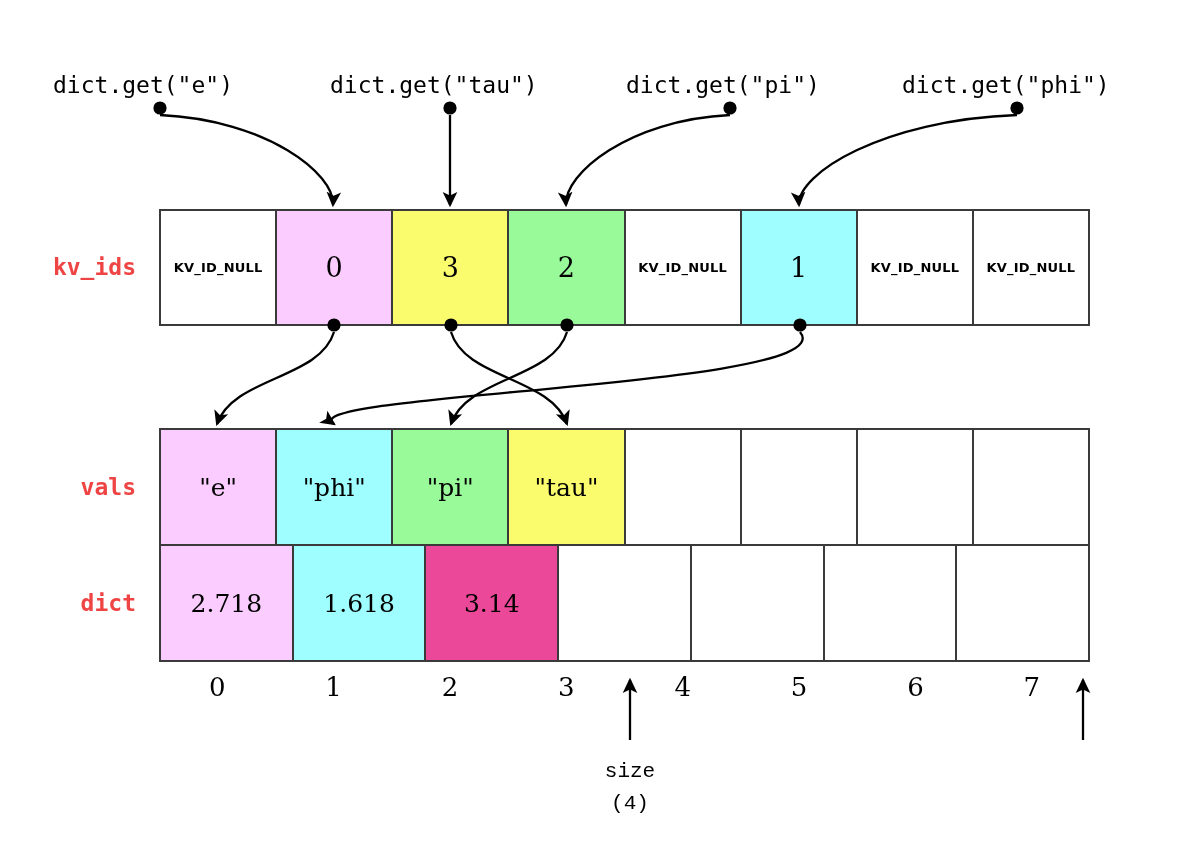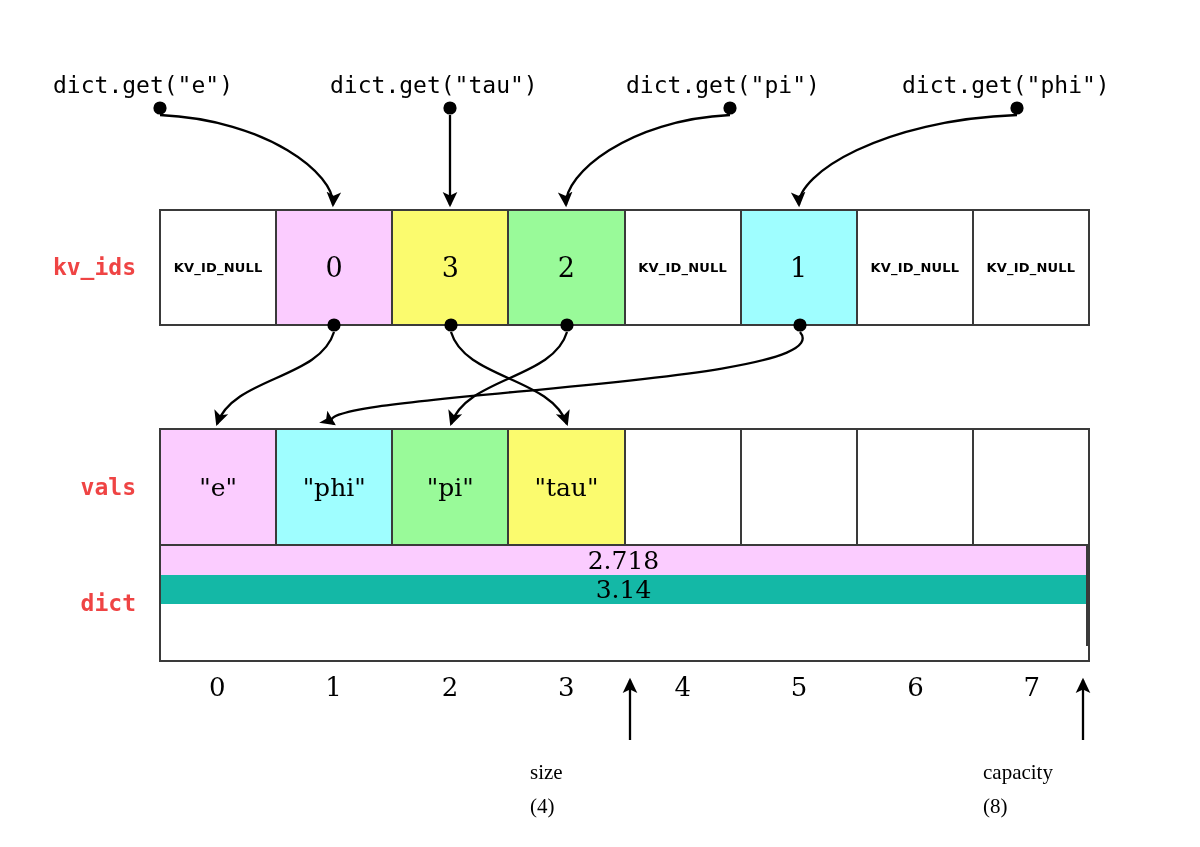--- a/index.html
+++ b/index.html
@@ -89,39 +89,40 @@
     box-sizing: border-box;
     background: #fff;
     display: flex;
     flex-direction: column;
   }
   .grow {
     display: flex;
     flex: 1 1 0;
     border-bottom: 2px solid #3a3a3a;
   }
-  .grow:last-child { border-bottom: none; flex-direction: column; }
+  .grow:last-child { border-bottom: none; }
 
   
   .idx-wrap {
     position: absolute;
     display: flex;
   }
   .idx {
     flex: 1 1 0;
     text-align: center;
     font-family: "DejaVu Serif", "Liberation Serif", serif;
     font-size: 26px;
     color: #000;
   }
 
   
   .annot {
     position: absolute;
-    font-family: Liberation Serif, serif;
+    text-align: center;
+    font-family: Liberation Mono, monospace;
     font-size: 21px;
     color: #000;
     white-space: nowrap;
   }
   .annot .paren {
     display: block;
     margin-top: 9px;
   }
 </style>
 </head>
@@ -181,21 +182,24 @@
         </div>
         <div class="cell" style="background: rgb(255, 255, 255);"></div>
         <div class="cell" style="background: rgb(255, 255, 255);"></div>
         <div class="cell" style="background: rgb(255, 255, 255);"></div>
         <div class="cell" style="background: rgb(255, 255, 255);"></div>
       </div>
     <div class="grow" id="vals-row">
         <div class="cell" style="background: rgb(251, 204, 255);">
           <span class="txt">2.718</span>
         </div>
-        <div class="cell" style="background: #14b8a6;">
+        <div class="cell" style="background: rgb(159, 254, 255);">
+          <span class="txt">1.618</span>
+        </div>
+        <div class="cell" style="background: #ec4899;">
           <span class="txt">3.14</span>
         </div>
         <div class="cell" style="background: rgb(255, 255, 255);"></div>
         <div class="cell" style="background: rgb(255, 255, 255);"></div>
         <div class="cell" style="background: rgb(255, 255, 255);"></div>
         <div class="cell" style="background: rgb(255, 255, 255);"></div>
       </div>
   </div>
 
   <div class="idx-wrap" id="idx-wrap" style="left:159px; top:672px; width:931px;">
@@ -205,24 +209,20 @@
       <div class="idx">3</div>
       <div class="idx">4</div>
       <div class="idx">5</div>
       <div class="idx">6</div>
       <div class="idx">7</div>
     </div>
 
   <div class="annot" style="left:530px; top:760px; width:200px;">
     <span>size</span>
     <span class="paren">(4)</span>
-  </div>
-  <div class="annot" style="left:983px; top:760px; width:200px;">
-    <span>capacity</span>
-    <span class="paren">(8)</span>
   </div>
 
   <svg id="overlay" viewBox="0 0 1200 847">
     <defs>
       <marker id="ah" viewBox="0 0 12 12" refX="9.4" refY="6" markerWidth="7.2" markerHeight="7.2" orient="auto-start-reverse">
         <path d="M 0 0.7 L 11 6 L 0 11.3 L 2.6 6 Z" fill="#000"></path>
       </marker>
     </defs>
     <g id="arrows" fill="none" stroke="#000" stroke-width="2.3">
         <path d="M 160 115 C 267.26 120, 335 174, 333 205" marker-end="url(#ah)"></path>

